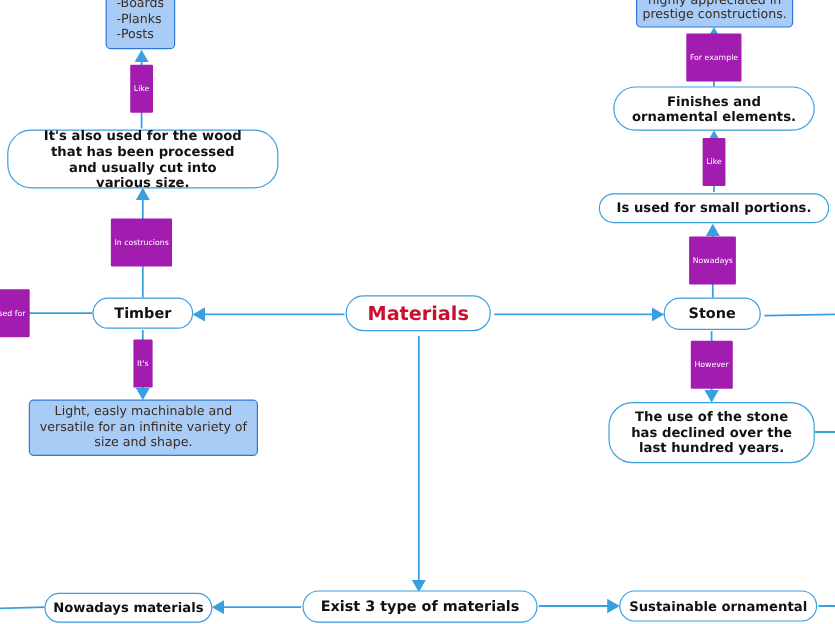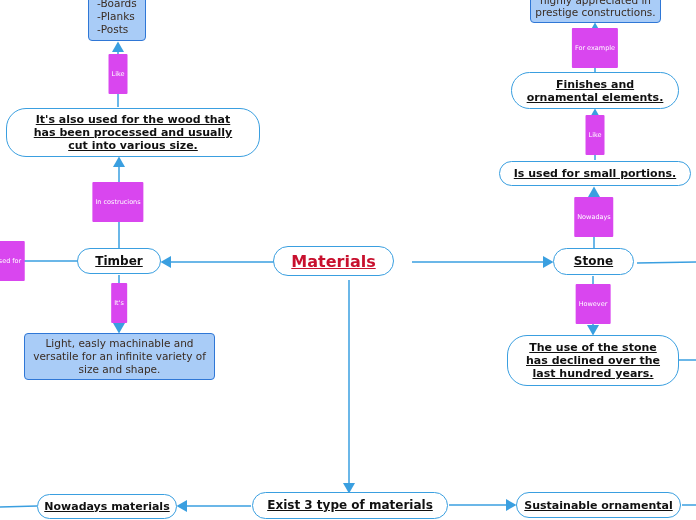--- a/index.html
+++ b/index.html
@@ -2,23 +2,23 @@
 <html><head>
 <meta charset="utf-8">
 <style>
   html, body { margin:0; padding:0; }
   body { width:696px; height:520px; background:#ffffff; position:relative; overflow:hidden;
          font-family:"DejaVu Sans", sans-serif; }
   svg.links { position:absolute; left:0; top:0; width:696px; height:520px; }
   .node { position:absolute; box-sizing:border-box; display:flex; align-items:center; justify-content:center;
           text-align:center; background:#ffffff; border:1.5px solid #3a9fe0; color:#111;
           font-weight:bold; font-size:11px; line-height:13px; }
-  .pill { border-radius:20px;text-decoration:underline; }
+  .pill { border-radius:20px; }
   .box { border-radius:4px; background:#a9ccf7; border-color:#2f77d6; font-weight:normal; color:#3a2c22; }
-  .tag { position:absolute; background:#d946ef; color:#fff; font-size:6.5px; line-height:10px; padding:15px 3px;
+  .tag { position:absolute; background:#a21caf; color:#fff; font-size:6.5px; line-height:10px; padding:15px 3px;
          border-radius:1px; transform:translate(-50%,-50%); white-space:nowrap; }
 </style>
 </head>
 <body>
 
 <svg class="links">
   <defs>
     <marker id="ar" markerWidth="8" markerHeight="8" refX="6" refY="4" orient="auto">
       <path d="M0,0 L7,4 L0,8 z" fill="#3a9fe0"></path>
     </marker>
@@ -47,28 +47,28 @@
     <line x1="637" y1="263" x2="696" y2="262"></line>
     <line x1="679" y1="360" x2="696" y2="360"></line>
 
     <line x1="251" y1="506" x2="178" y2="506" marker-end="url(#ar)"></line>
     <line x1="449" y1="505" x2="515" y2="505" marker-end="url(#ar)"></line>
     <line x1="37" y1="506" x2="0" y2="507"></line>
     <line x1="682" y1="505" x2="696" y2="505"></line>
   </g>
 </svg>
 
-<div class="node pill" style="left:273px;top:246px;width:121px;height:30px;font-size:16px;color:#c8102e;">
+<div class="node pill" style="left:288px;top:246px;width:121px;height:30px;font-size:16px;color:#c8102e;">
   <span>Materials</span>
 </div>
 
 <div class="node pill" style="left:77px;top:248px;width:84px;height:26px;font-size:12px;">
   <span>Timber</span>
 </div>
-<div class="node pill" style="left:6px;top:108px;width:254px;height:49px;padding:0 26px;">
+<div class="node pill" style="left:6px;top:108px;width:226px;height:49px;padding:0 26px;">
   <span>It's also used for the wood that has been processed and usually cut into various size.</span>
 </div>
 <div class="node box" style="left:88px;top:-8px;width:58px;height:49px;flex-direction:column;align-items:flex-start;padding-left:8px;font-size:10.5px;">
   <span>-Boards</span>
   <span>-Planks</span>
   <span>-Posts</span>
 </div>
 <div class="node box" style="left:24px;top:333px;width:191px;height:47px;padding:15px 8px;font-size:10.5px;">
   <span>Light, easly machinable and versatile for an infinite variety of size and shape.</span>
 </div>

